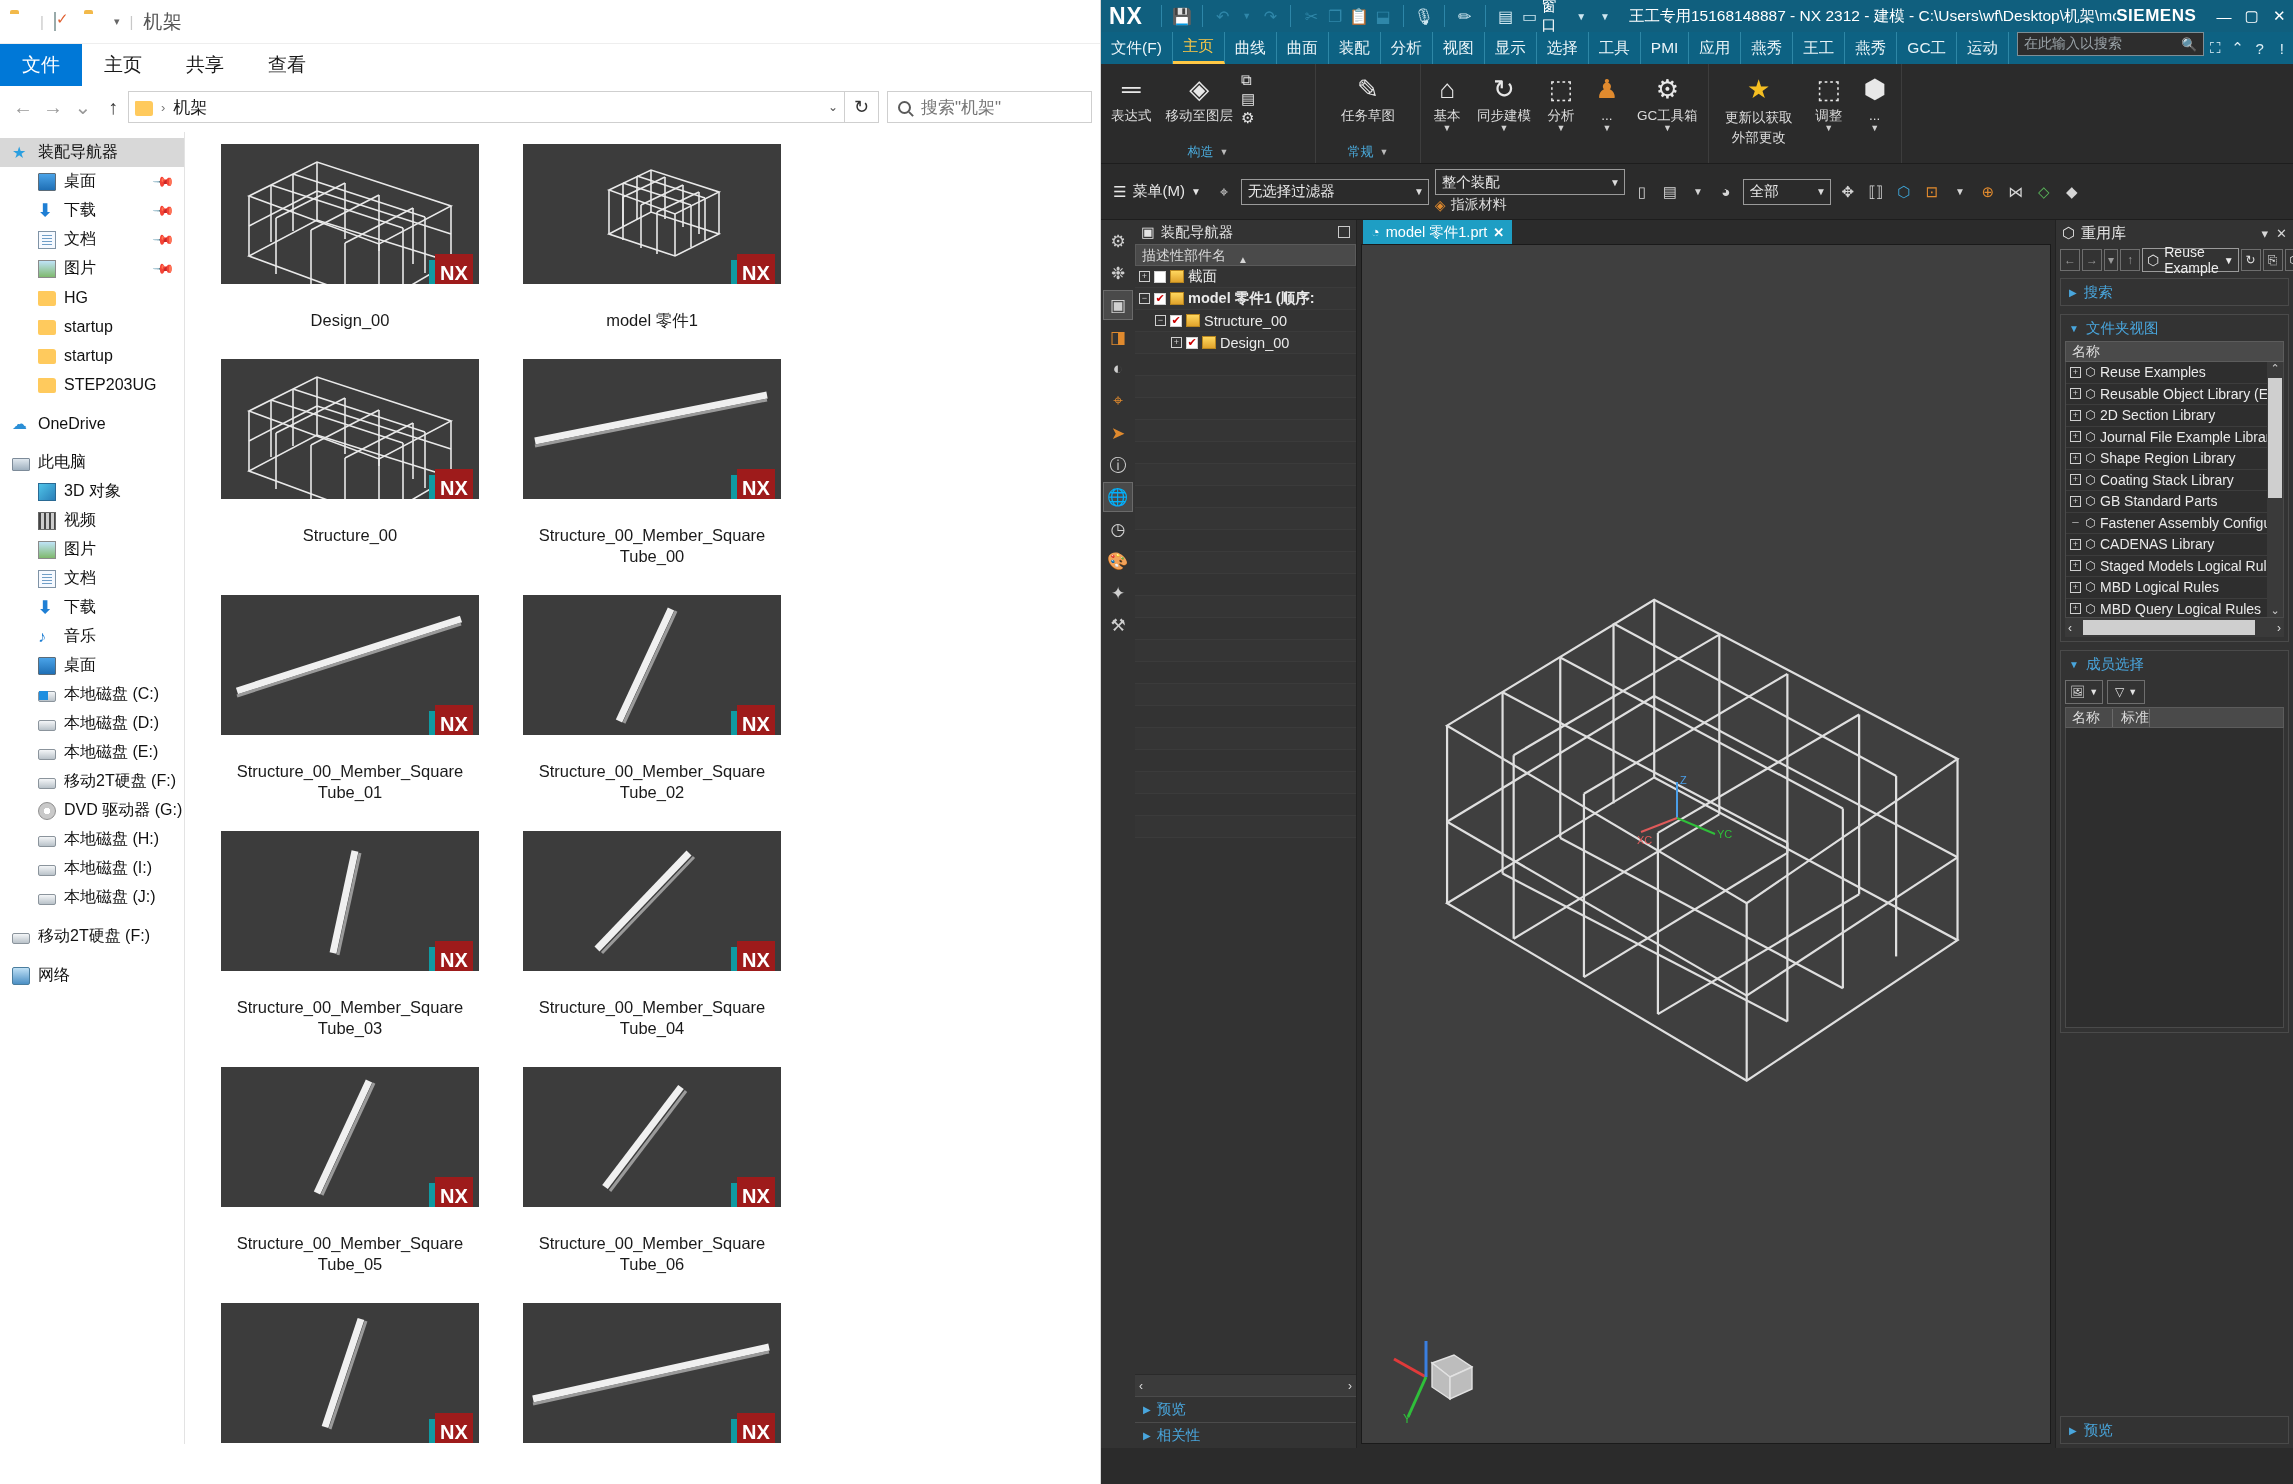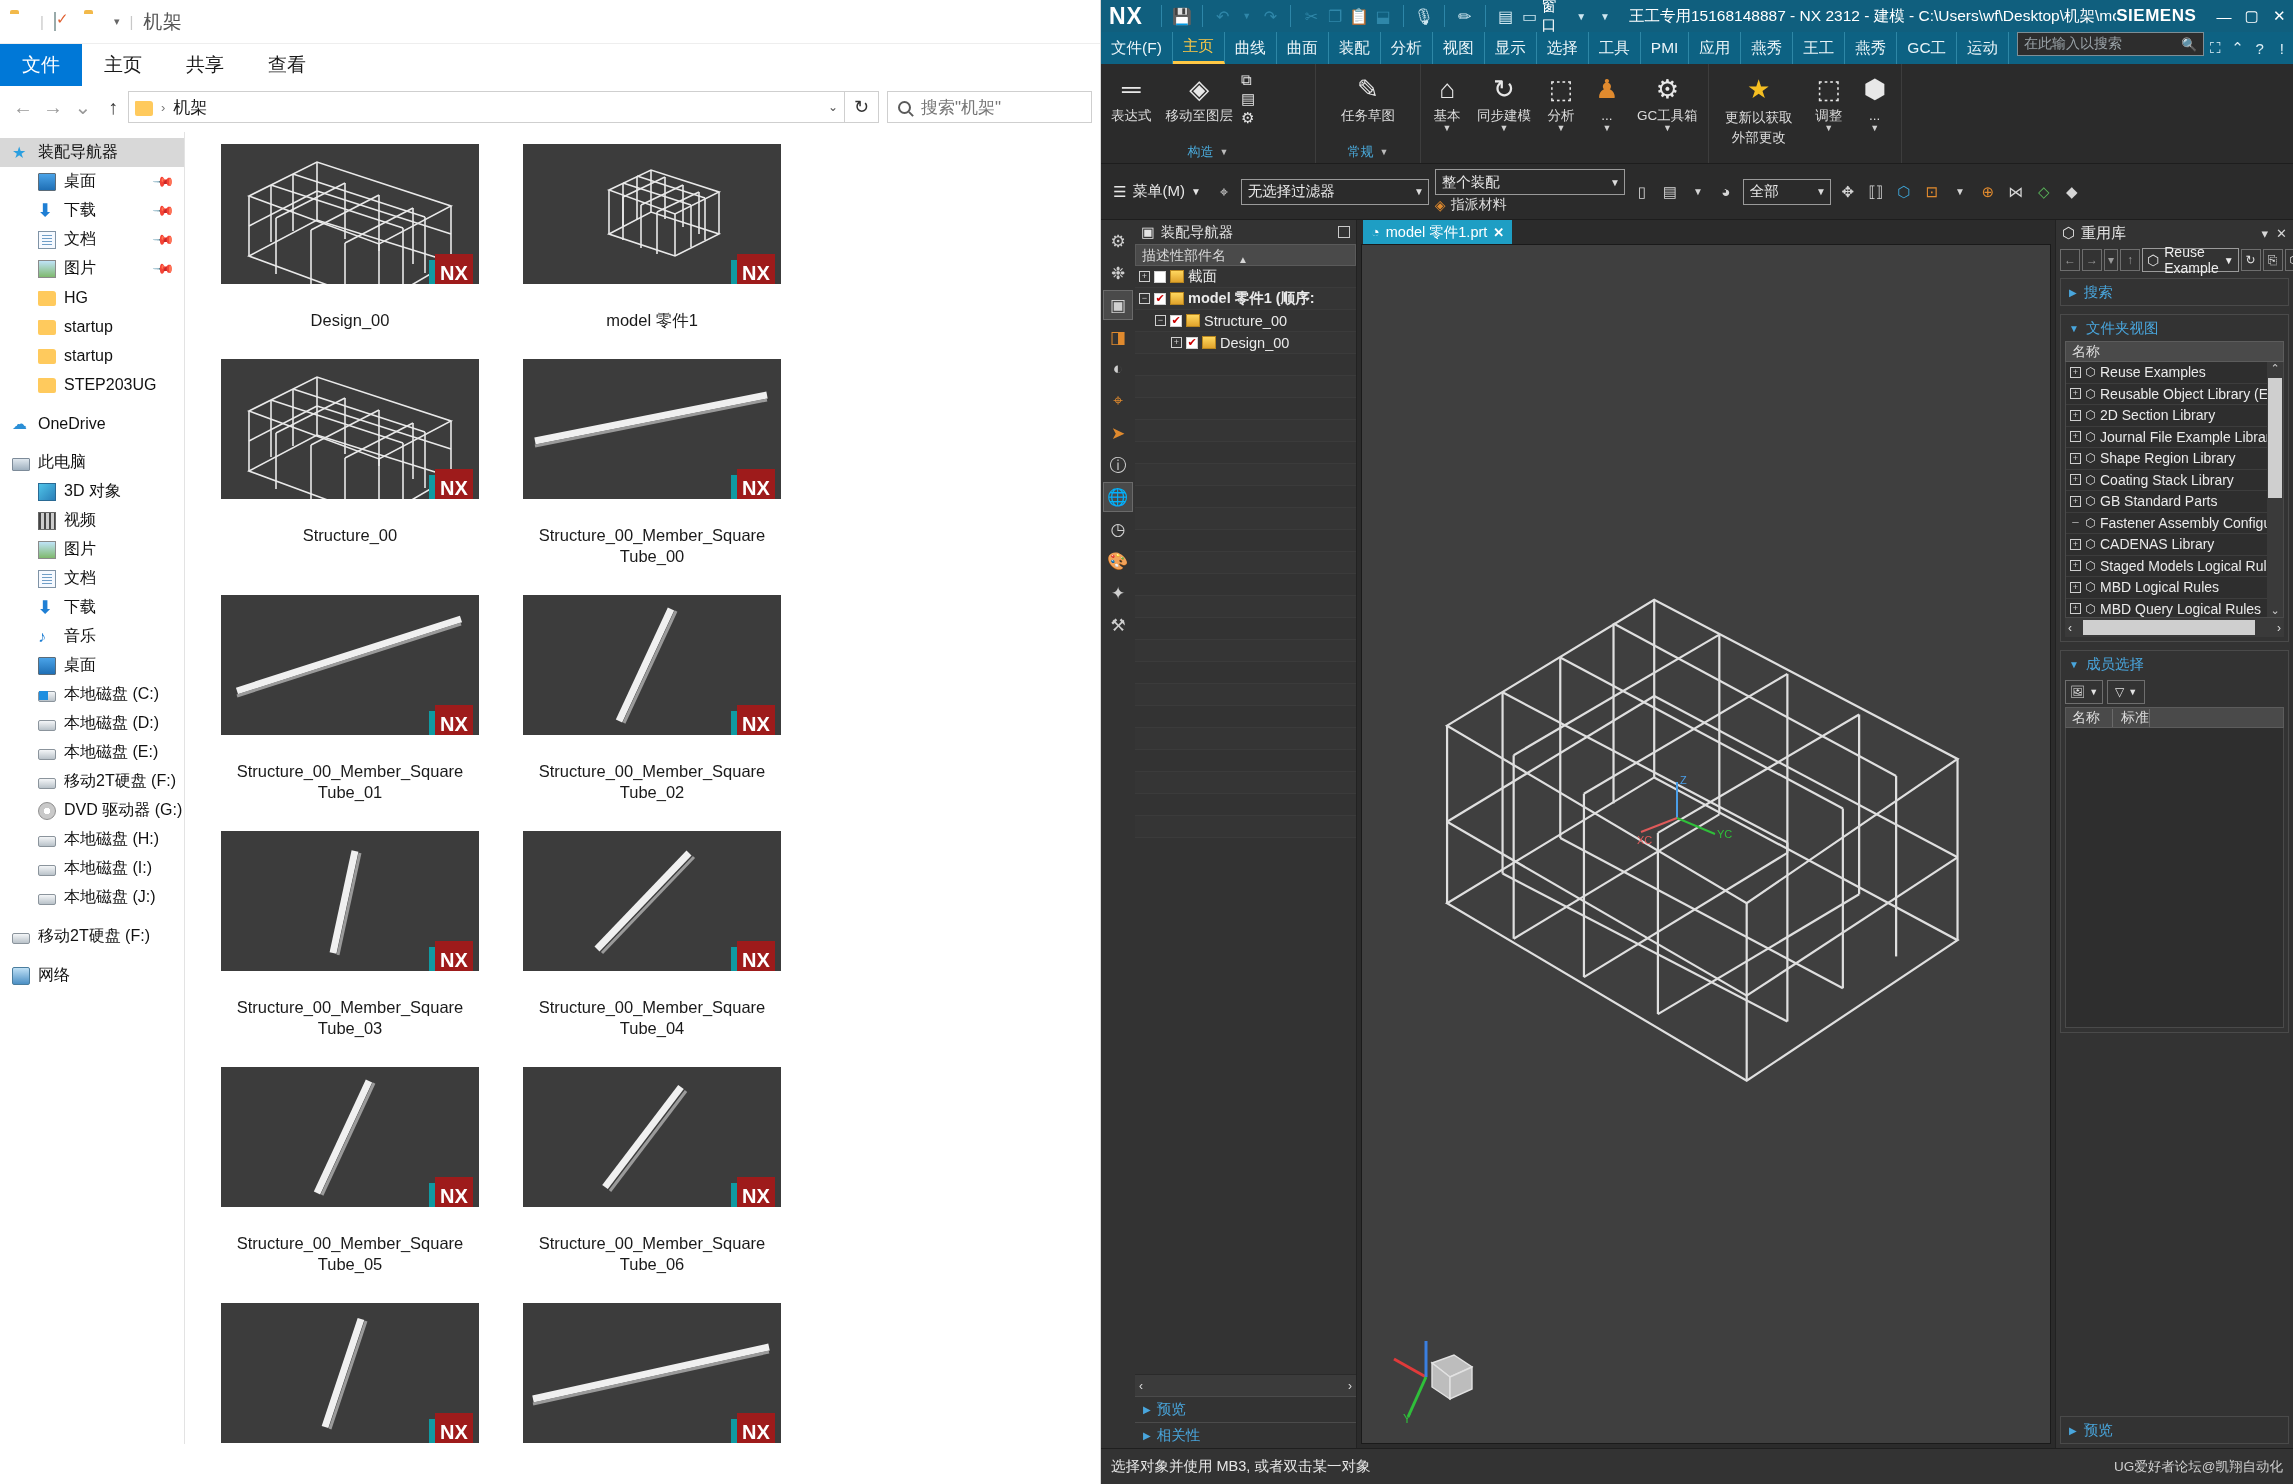--- a/index.html
+++ b/index.html
@@ -1120,18 +1120,14 @@
 
         <div class="rp-sect" style="margin-top:auto">
           <div class="rp-sect-hdr">
             <span style="font-size:10px">▶</span>
             <span>预览</span>
           </div>
         </div>
       </div>
     </div>
 
-    <div class="nx-status">
-      <span>选择对象并使用 MB3, 或者双击某一对象</span>
-      <span class="right">UG爱好者论坛@凯翔自动化</span>
-    </div>
   </div>
 </div>
 
 </body></html>

